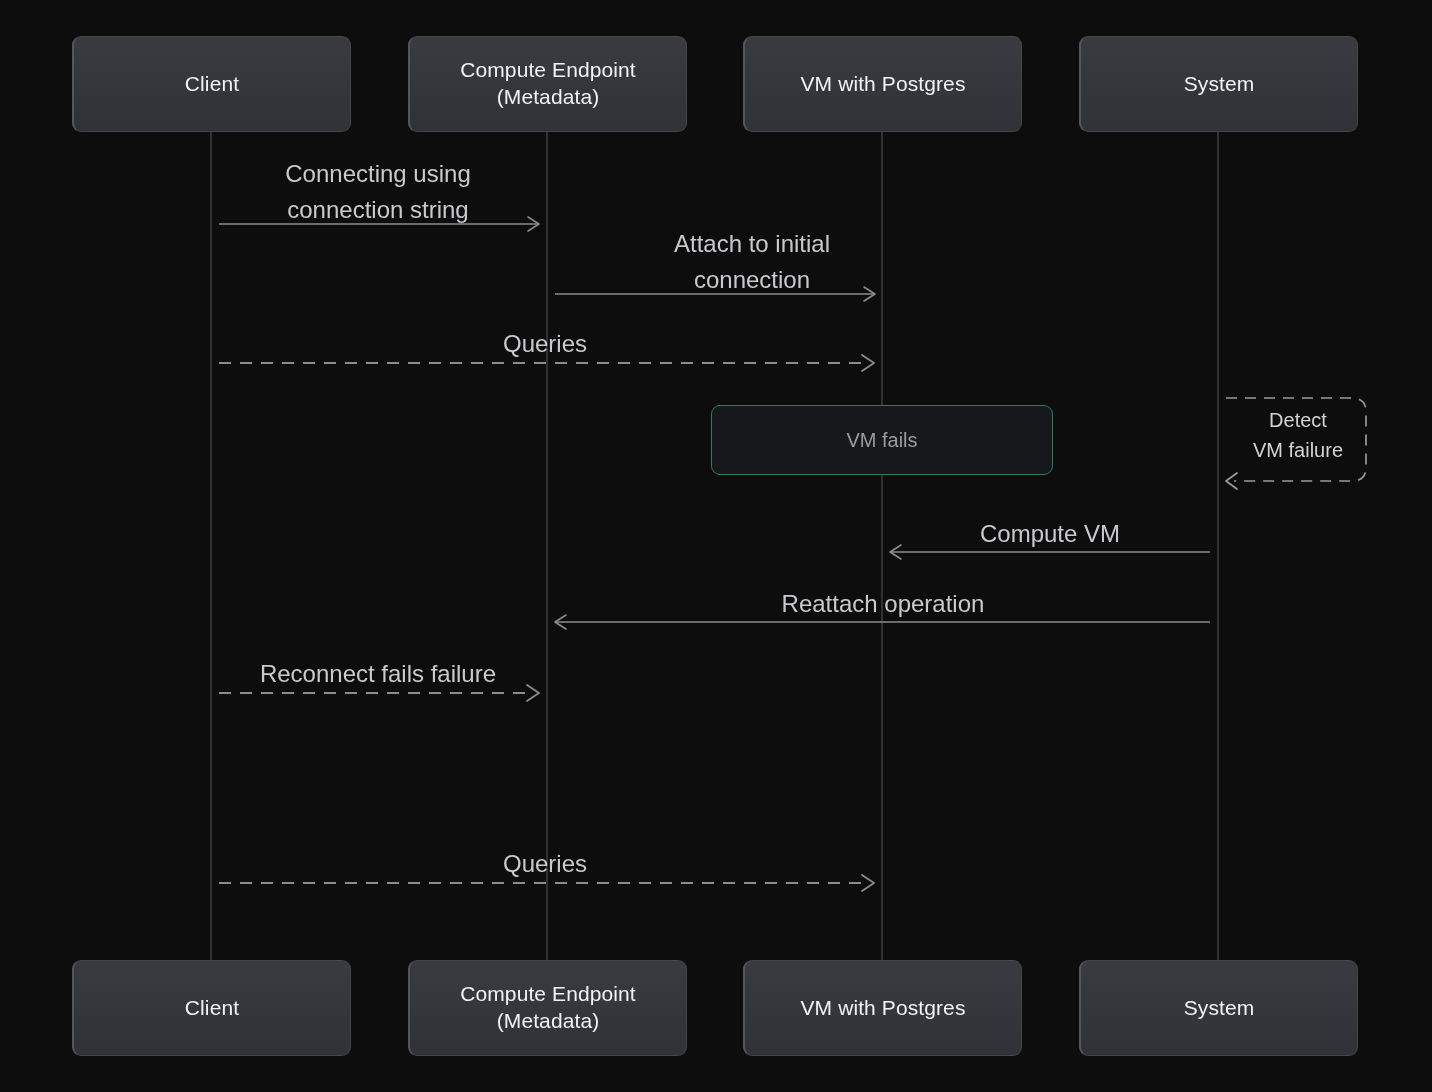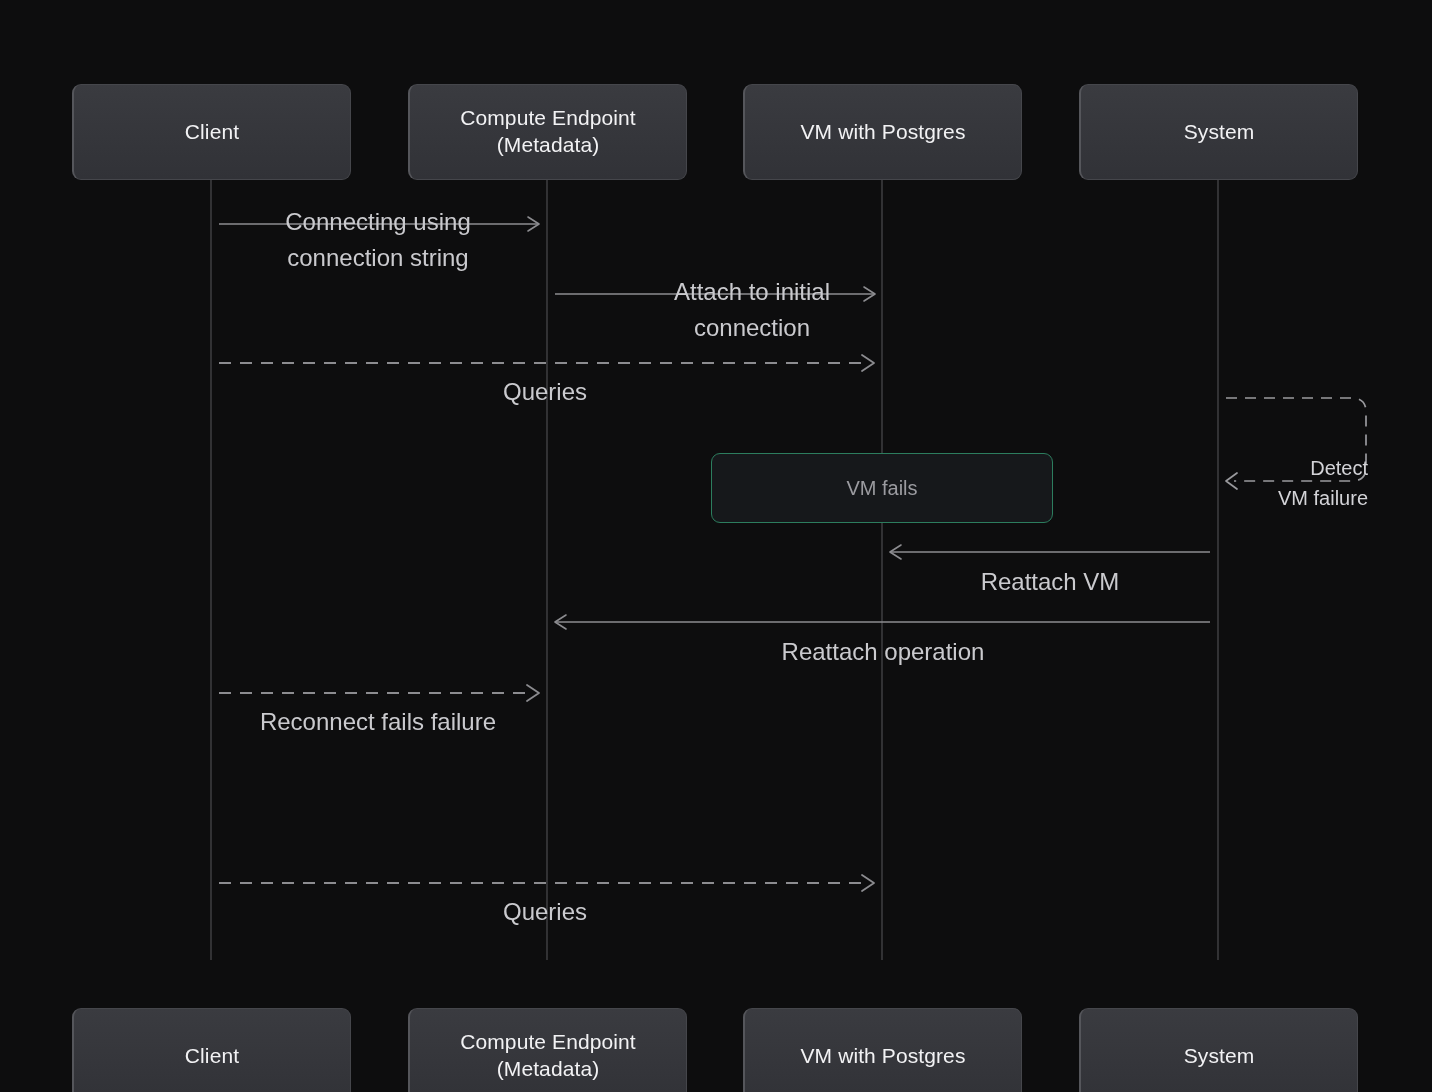--- a/index.html
+++ b/index.html
@@ -26,21 +26,20 @@
     height: 1092px;
     display: block;
   }
   .overlay {
     position: absolute;
     left: 0;
     top: 0;
     width: 1432px;
     height: 958px;
     pointer-events: none;
-    margin-top: 48px;
   }
   .participant-box {
     position: absolute;
     box-sizing: border-box;
     background: linear-gradient(180deg, #3a3b40 0%, #313237 100%);
     border: 1px solid #45464b;
     border-left: 2px solid #55565b;
     border-radius: 9px;
     display: flex;
     align-items: center;
@@ -75,21 +74,21 @@
     text-align: center;
     white-space: pre-line;
     transform: translateX(-50%);
     pointer-events: none;
   }
   .loop-label {
     position: absolute;
     color: #d3d3d7;
     font-size: 20px;
     line-height: 1.5;
-    text-align: right;
+    text-align: center;
     white-space: pre-line;
     pointer-events: none;
   }
 </style>
 </head>
 <body>
 
 <div id="diagram-root">
 
   <svg class="layer" viewBox="0 0 1432 1092" xmlns="http://www.w3.org/2000/svg">
@@ -183,21 +182,21 @@
     </div>
 
     <div class="msg-label" style="left:378px; top:156px; width:330px;">Connecting using
 connection string</div>
 
     <div class="msg-label" style="left:752px; top:226px; width:330px;">Attach to initial
 connection</div>
 
     <div class="msg-label" style="left:545px; top:326px; width:330px;">Queries</div>
 
-    <div class="msg-label" style="left:1050px; top:516px; width:330px;">Reattach VM</div>
+    <div class="msg-label" style="left:1050px; top:516px; width:330px;">Compute VM</div>
 
     <div class="msg-label" style="left:883px; top:586px; width:400px;">Reattach operation</div>
 
     <div class="msg-label" style="left:378px; top:656px; width:400px;">Reconnect fails failure</div>
 
     <div class="msg-label" style="left:545px; top:846px; width:330px;">Queries</div>
 
     <div class="loop-label" style="left:1228px; top:405px; width:140px;">Detect
 VM failure</div>
 

